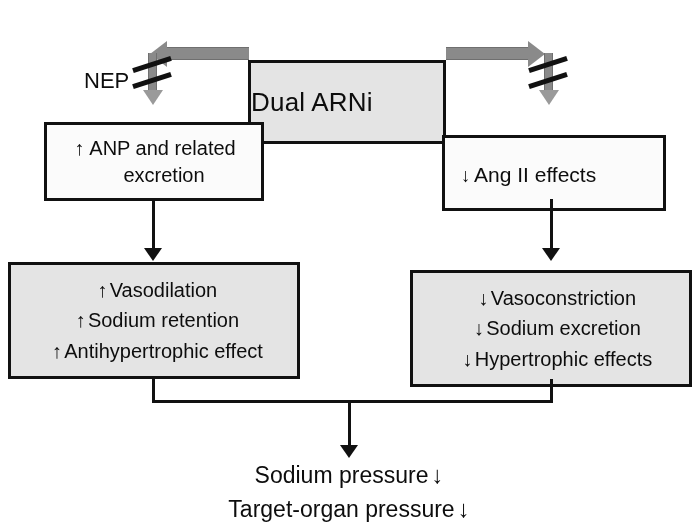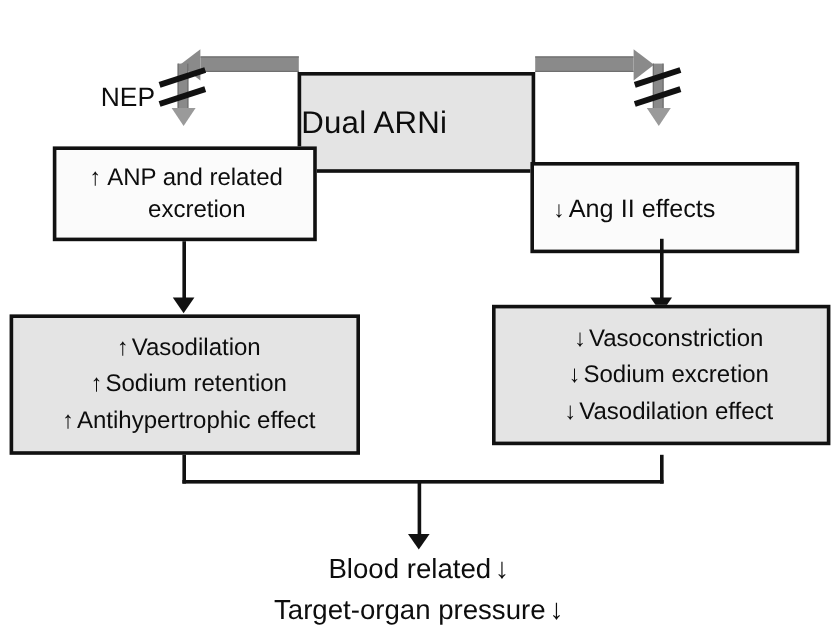--- a/index.html
+++ b/index.html
@@ -63,21 +63,21 @@
     white-space: nowrap;
   }
 
   
   #node-left-effects {
     left: 8px; top: 262px;
     width: 292px; height: 117px;
     padding: 6px 8px 6px 12px;
   }
   #node-right-effects {
-    left: 410px; top: 254px;
+    left: 410px; top: 270px;
     width: 282px; height: 117px;
     padding: 6px 8px 6px 18px;
   }
   .effects .line {
     font-size: 20px;
     line-height: 1.52;
     white-space: nowrap;
     text-align: center;
   }
   .arrow-glyph {
@@ -230,27 +230,27 @@
 
   <div class="box gray effects" id="node-left-effects">
     <div class="line"><span class="arrow-glyph">↑</span><span>Vasodilation</span></div>
     <div class="line"><span class="arrow-glyph">↑</span><span>Sodium retention</span></div>
     <div class="line"><span class="arrow-glyph">↑</span><span>Antihypertrophic effect</span></div>
   </div>
 
   <div class="box gray effects" id="node-right-effects">
     <div class="line"><span class="arrow-glyph">↓</span><span>Vasoconstriction</span></div>
     <div class="line"><span class="arrow-glyph">↓</span><span>Sodium excretion</span></div>
-    <div class="line"><span class="arrow-glyph">↓</span><span>Vasodilation effect</span></div>
+    <div class="line"><span class="arrow-glyph">↓</span><span>Hypertrophic effects</span></div>
   </div>
 
   <div class="vline" style="left:152px; top:379px; height:24px;"></div>
   <div class="vline" style="left:550px; top:379px; height:24px;"></div>
   <div class="hline" style="left:152px; top:400px; width:401px;"></div>
   <div class="vline" style="left:348px; top:400px; height:47px;"></div>
   <div class="arrowhead-down" style="left:340px; top:445px;"></div>
 
   <div id="outcome">
-    <div class="line"><span>Blood related</span><span class="dn">↓</span></div>
+    <div class="line"><span>Sodium pressure</span><span class="dn">↓</span></div>
     <div class="line"><span>Target-organ pressure</span><span class="dn">↓</span></div>
   </div>
 
 </div>
 
 </body></html>

